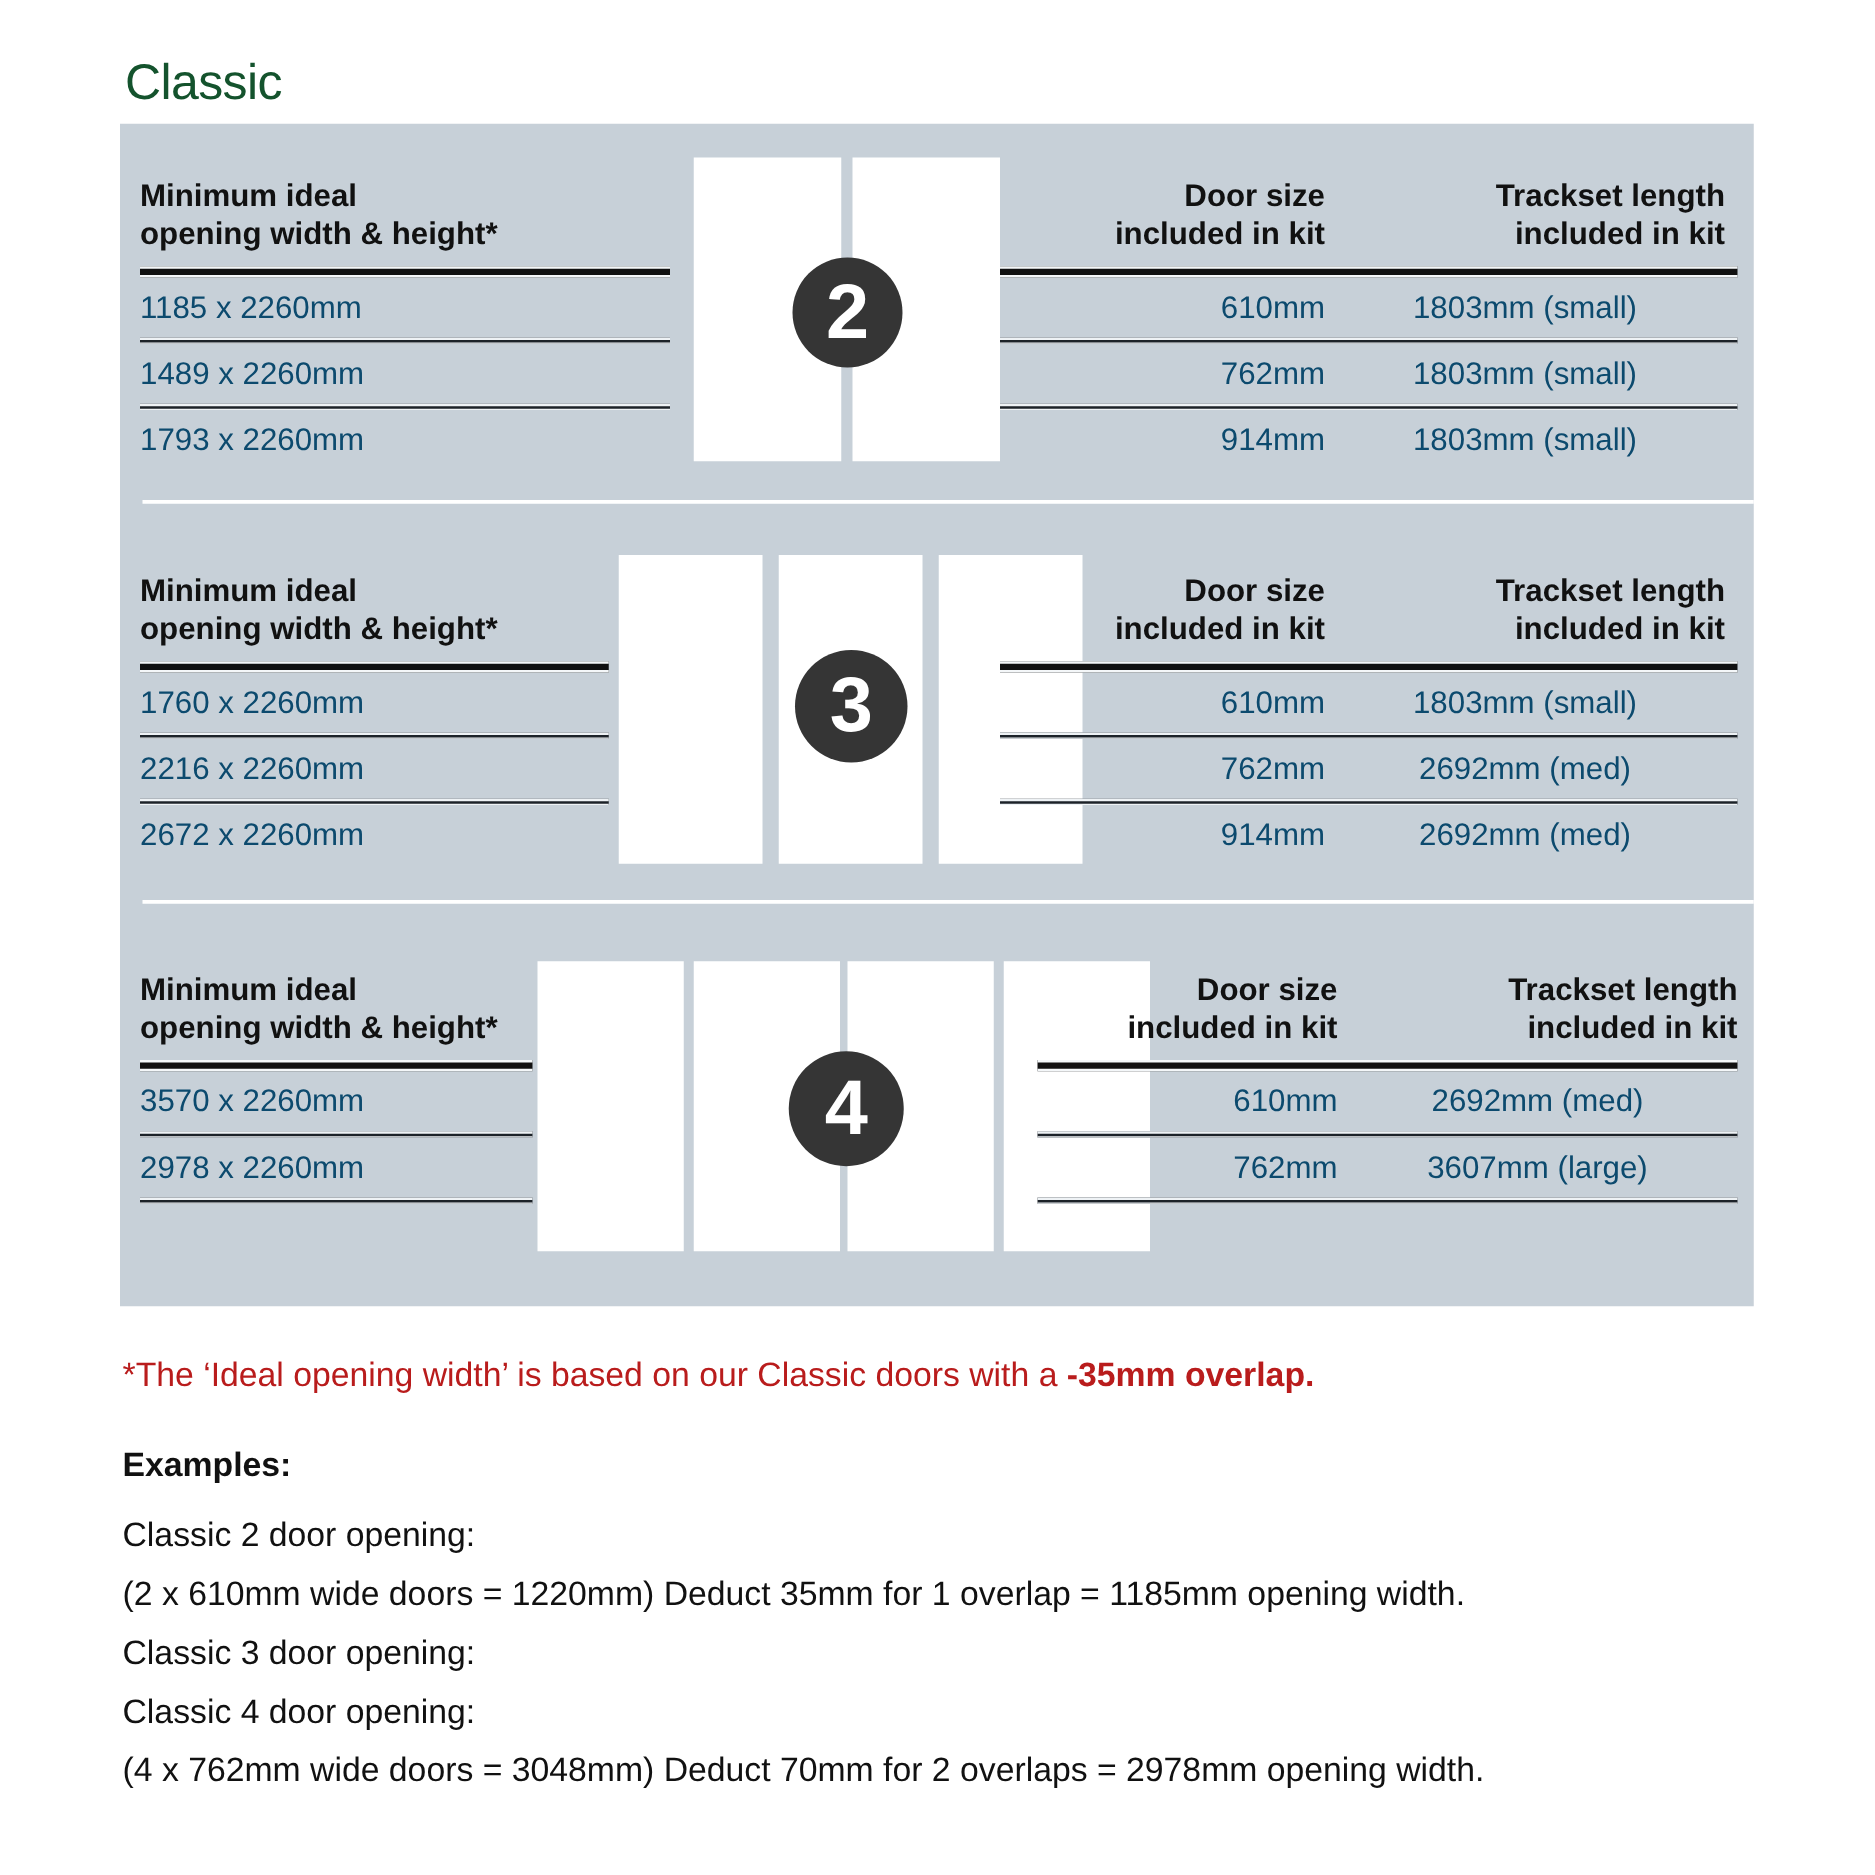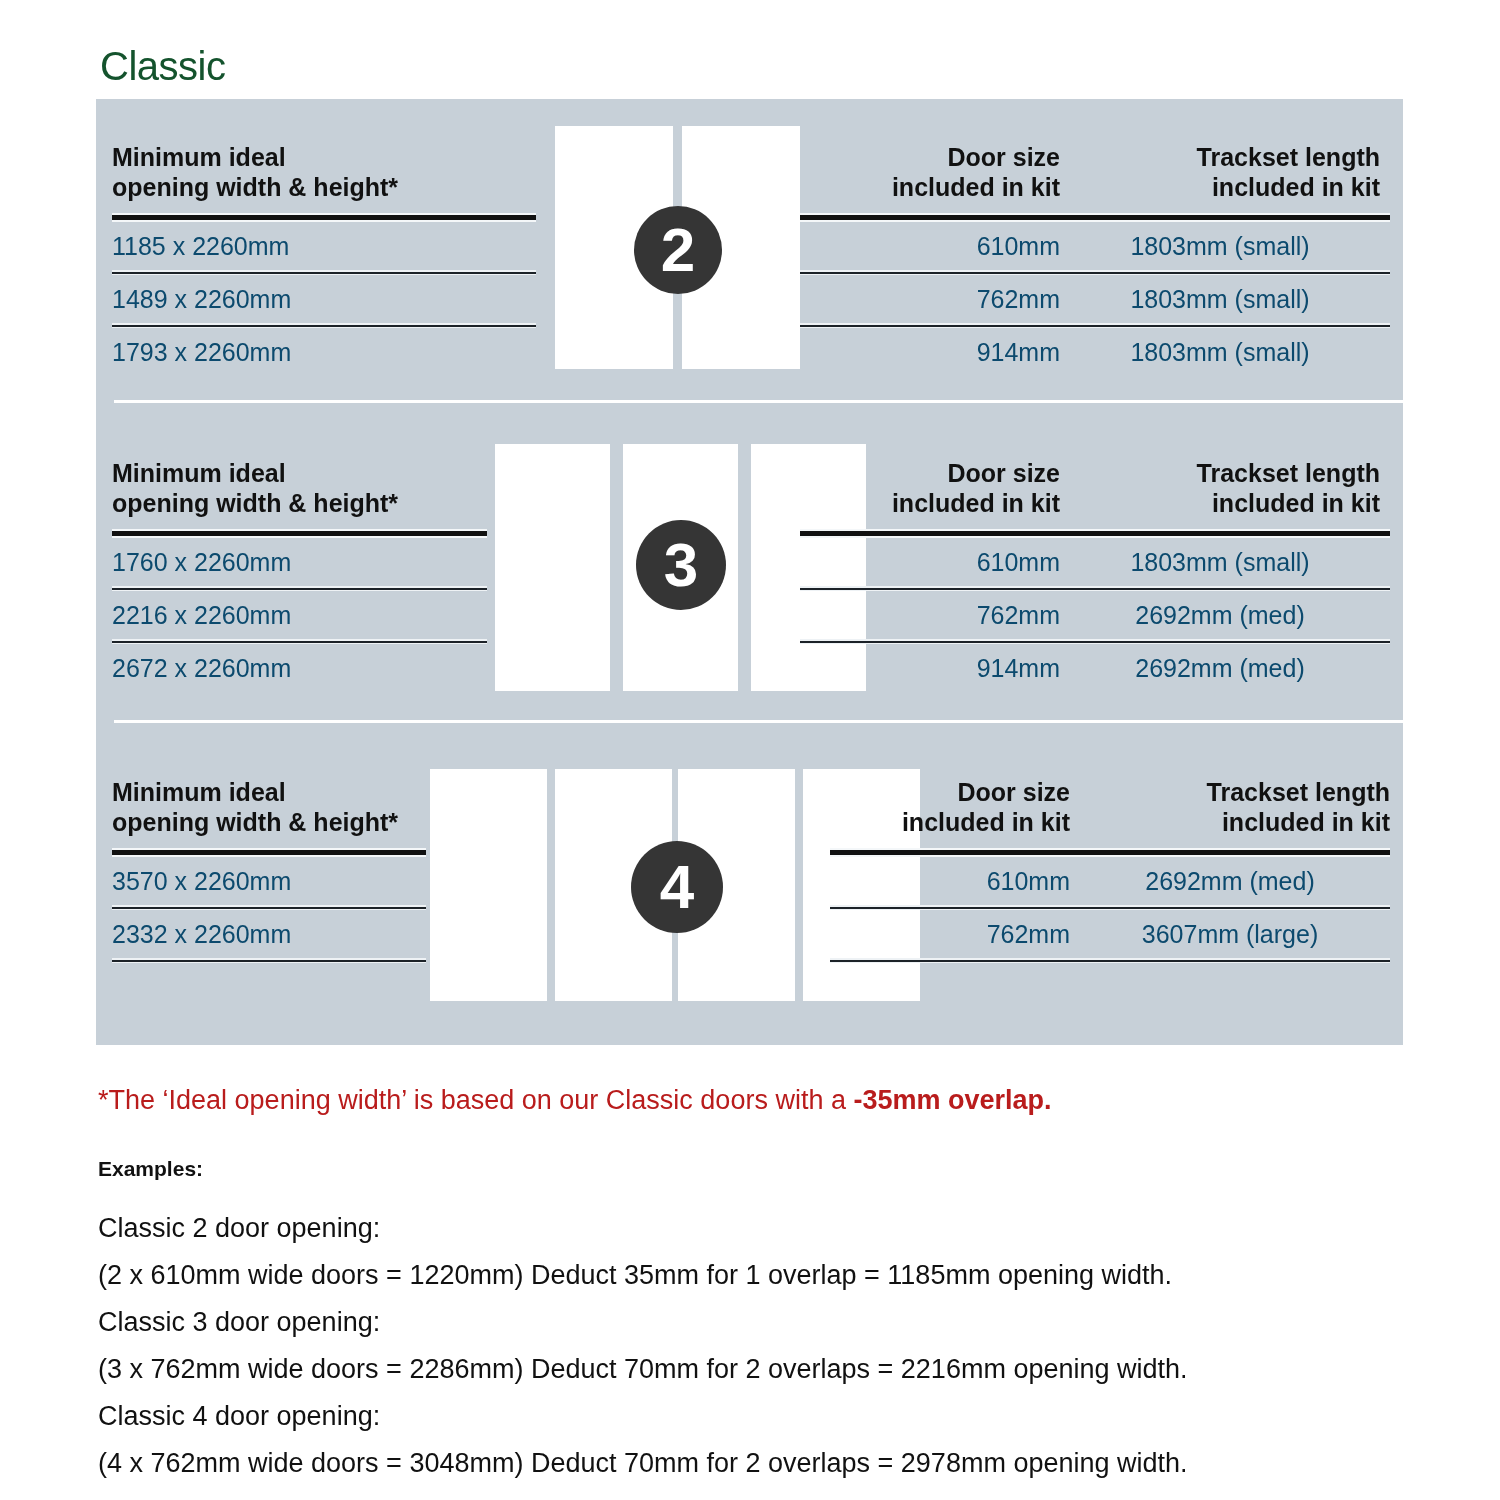--- a/index.html
+++ b/index.html
@@ -132,21 +132,21 @@
     top: 1085px;
     font-size: 27px;
     color: #b91c1c;
   }
   .footnote b { font-weight: 700; }
 
   .examples-title {
     position: absolute;
     left: 98px;
     top: 1157px;
-    font-size: 21px;
+    font-size: 27px;
     font-weight: 700;
     color: #111111;
   }
   .example-lines {
     position: absolute;
     left: 98px;
     top: 1205px;
     font-size: 27px;
     line-height: 47px;
     color: #111111;
@@ -267,21 +267,21 @@
       <div class="door-panel" style="width:117px;"></div>
     </div>
     <div class="badge" style="left:535px;top:118px;width:92px;height:92px;">4</div>
 
     <div class="col-left" style="top:55px;">
       <div class="col-head">Minimum ideal
 opening width &amp; height*</div>
       <div class="rule-thick" style="margin-top:11px;width:314px;"></div>
       <div class="data-row">3570 x 2260mm</div>
       <div class="rule-thin" style="width:314px;"></div>
-      <div class="data-row">2332 x 2260mm</div>
+      <div class="data-row">2978 x 2260mm</div>
       <div class="rule-thin" style="width:314px;"></div>
     </div>
 
     <div class="col-right" style="top:55px;left:734px;width:560px;">
       <div class="heads">
         <div class="col-head h1" style="width:240px;">Door size
 included in kit</div>
         <div class="col-head h2" style="width:320px;">Trackset length
 included in kit</div>
       </div>
@@ -304,16 +304,15 @@
 <div class="footnote">
   <span>*The ‘Ideal opening width’ is based on our Classic doors with a </span><b>-35mm overlap.</b>
 </div>
 
 <div class="examples-title">Examples:</div>
 
 <div class="example-lines">
   <div>Classic 2 door opening:</div>
   <div>(2 x 610mm wide doors = 1220mm)  Deduct 35mm for 1 overlap = 1185mm opening width.</div>
   <div>Classic 3 door opening:</div>
-  <div>(3 x 762mm wide doors = 2286mm)  Deduct 70mm for 2 overlaps = 2216mm opening width.</div>
   <div>Classic 4 door opening:</div>
   <div>(4 x 762mm wide doors = 3048mm)  Deduct 70mm for 2 overlaps = 2978mm opening width.</div>
 </div>
 
 </body></html>

